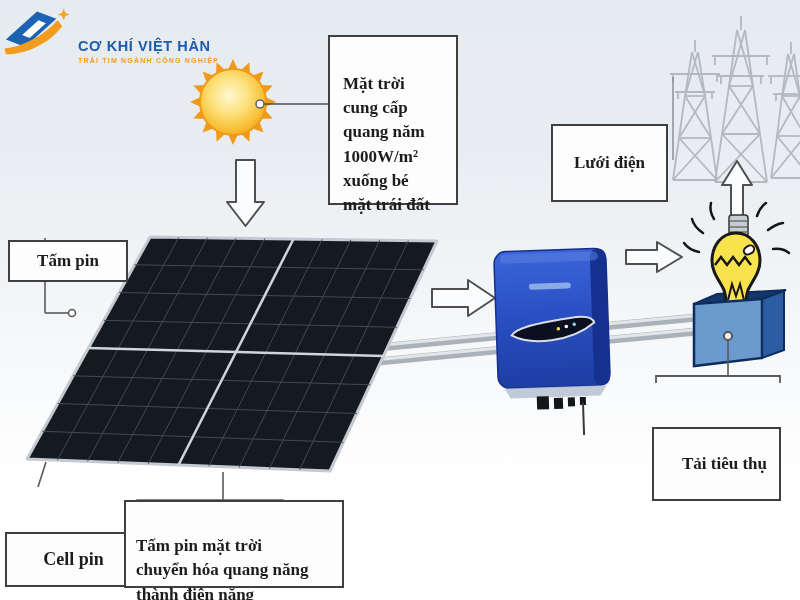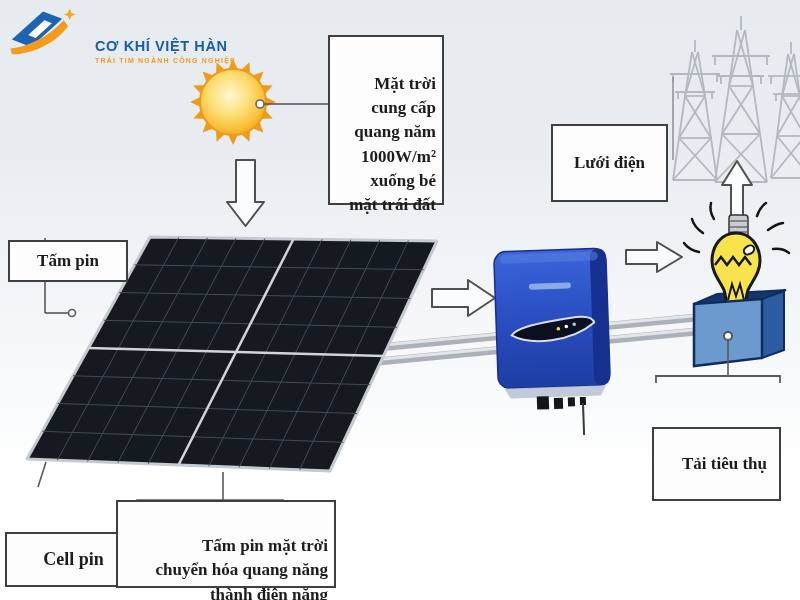--- a/index.html
+++ b/index.html
@@ -8,27 +8,27 @@
     background:linear-gradient(180deg,#e6ebf0 0%,#e9edf1 25%,#f5f7f9 55%,#ffffff 80%,#ffffff 100%);
     font-family:"Liberation Serif","DejaVu Serif",serif;
   }
   .diagram{position:absolute;left:0;top:0;width:800px;height:600px;}
   .label-box{
     position:absolute;background:#fdfdfd;border:2px solid #3f3f3f;
     color:#1c1c1c;font-weight:bold;box-sizing:border-box;
   }
   .label-box.center{display:flex;align-items:center;justify-content:center;text-align:center;margin-top:44px;}
   .pre{white-space:pre-line;}
-  #box-sun-info{left:328px;top:35px;width:116px;height:170px;padding:11px 6px 8px 13px;font-size:17px;line-height:1.42;text-align:right;}
+  #box-sun-info{left:328px;top:35px;width:130px;height:170px;padding:11px 6px 8px 13px;font-size:17px;line-height:1.42;}
   #box-tam-pin{left:8px;top:196px;width:120px;height:42px;font-size:17px;}
   #box-cell-pin{left:5px;top:488px;width:137px;height:55px;font-size:18px;}
-  #box-panel-info{left:116px;top:500px;width:220px;height:88px;padding:7px 6px 6px 10px;font-size:17px;line-height:1.45;text-align:right;}
+  #box-panel-info{left:124px;top:500px;width:220px;height:88px;padding:7px 6px 6px 10px;font-size:17px;line-height:1.45;}
   #box-luoi-dien{left:551px;top:80px;width:117px;height:78px;font-size:17px;}
   #box-tai-tieu-thu{left:652px;top:383px;width:129px;height:74px;font-size:17px;padding-left:16px;}
-  .logo{position:absolute;left:6px;top:4px;display:flex;gap:15px;font-family:"Liberation Sans","DejaVu Sans",sans-serif;}
+  .logo{position:absolute;left:0;top:4px;display:flex;gap:4px;font-family:"Liberation Sans","DejaVu Sans",sans-serif;}
   .logo-text{margin-top:34px;}
   .logo-title{color:#1b5cab;font-weight:bold;font-size:14.5px;letter-spacing:.6px;white-space:nowrap;}
   .logo-subtitle{color:#f39b1c;font-weight:bold;font-size:7px;letter-spacing:1.2px;margin-top:3px;white-space:nowrap;}
 </style>
 </head>
 <body>
 
 <div class="stage">
 
   <svg class="diagram" viewBox="0 0 800 600">

